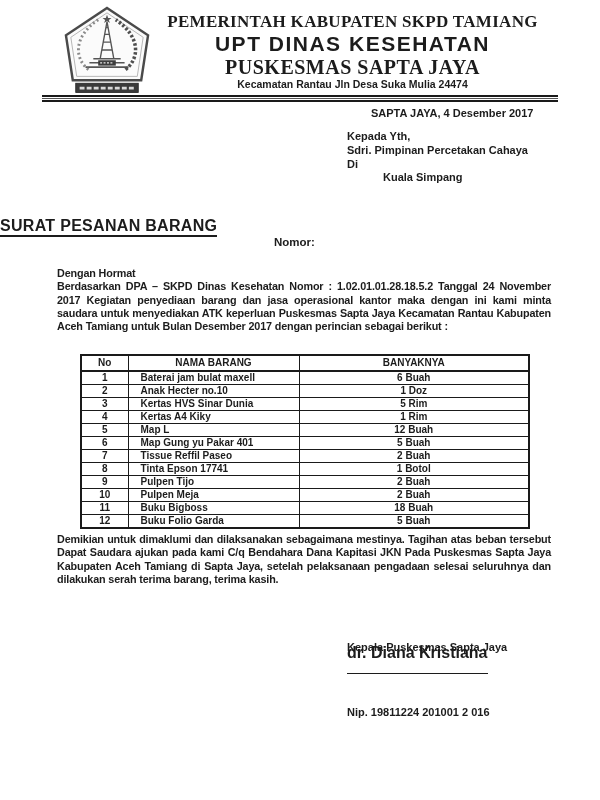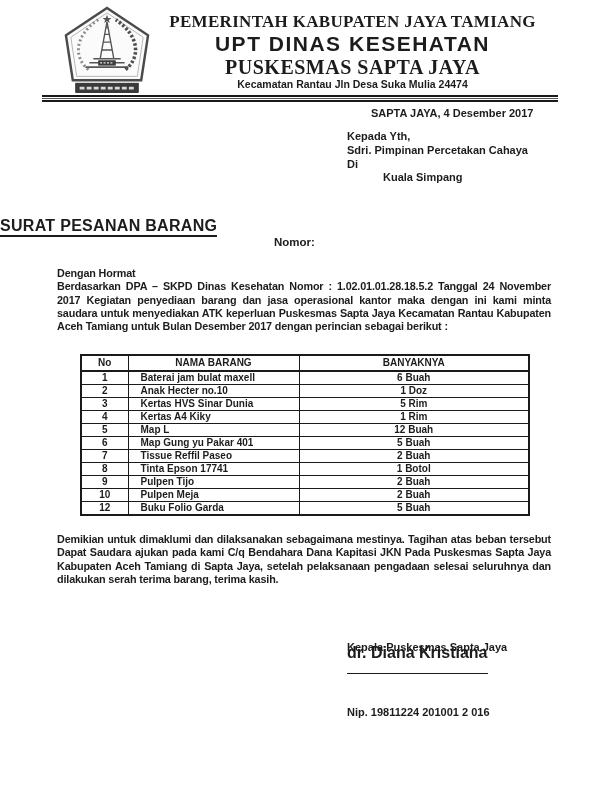--- a/index.html
+++ b/index.html
@@ -63,21 +63,21 @@
       <path d="M37,54 L44,16 L51,54 M39,45 L49,45 M40,37 L48,37 M41.5,29 L46.5,29 M42.5,22 L45.5,22" fill="none" stroke="#555" stroke-width="1.4"></path>
       <path d="M30,54 L58,54 M26,58 L62,58 M22,62.5 L66,62.5" fill="none" stroke="#555" stroke-width="1.6"></path>
       <rect x="35" y="55.5" width="18" height="5.5" fill="#3c3c3c"></rect>
       <line x1="37" y1="58.2" x2="51" y2="58.2" stroke="#e8e8e8" stroke-width="1.4" stroke-dasharray="2 1.5"></line>
       <path d="M25,65 C10,53 10,31 35,14" fill="none" stroke="#8a8a8a" stroke-width="3" stroke-dasharray="2 2.6"></path>
       <path d="M63,65 C78,53 78,31 53,14" fill="none" stroke="#4f4f4f" stroke-width="3.6" stroke-dasharray="2.6 2"></path>
       <rect x="12" y="79" width="64" height="9.5" fill="#3a3a3a" stroke="#222" stroke-width="0.8"></rect>
       <line x1="16" y1="84" x2="72" y2="84" stroke="#d8d8d8" stroke-width="2.6" stroke-dasharray="5 2.2"></line>
     </svg>
     <div class="head-text">
-      <div class="h1">PEMERINTAH KABUPATEN JAYA TAMIANG</div>
+      <div class="h1">PEMERINTAH KABUPATEN SKPD TAMIANG</div>
       <div class="h2">UPT DINAS KESEHATAN</div>
       <div class="h3">PUSKESMAS SAPTA JAYA</div>
       <div class="h4">Kecamatan Rantau Jln Desa Suka Mulia 24474</div>
     </div>
   </div>
   <div class="rule"></div>
 
   <div class="date">SAPTA JAYA, 4 Desember 2017</div>
   <div class="addressee">
     <div>Kepada Yth,</div>
@@ -154,20 +154,25 @@
           <td class="col-no">9</td>
           <td class="col-name">Pulpen Tijo</td>
           <td class="col-qty">2 Buah</td>
         </tr>
         <tr>
           <td class="col-no">10</td>
           <td class="col-name">Pulpen Meja</td>
           <td class="col-qty">2 Buah</td>
         </tr>
         <tr>
+          <td class="col-no">11</td>
+          <td class="col-name">Buku Bigboss</td>
+          <td class="col-qty">18 Buah</td>
+        </tr>
+        <tr>
           <td class="col-no">12</td>
           <td class="col-name">Buku Folio Garda</td>
           <td class="col-qty">5 Buah</td>
         </tr>
       </tbody>
   </table>
 
   <div class="closing just">Demikian untuk dimaklumi dan dilaksanakan sebagaimana mestinya. Tagihan atas beban tersebut Dapat Saudara ajukan pada kami C/q Bendahara Dana Kapitasi JKN Pada Puskesmas Sapta Jaya Kabupaten Aceh Tamiang di Sapta Jaya, setelah pelaksanaan pengadaan selesai seluruhnya dan dilakukan serah terima barang, terima kasih.</div>
 
   <div class="sig-title">Kepala Puskesmas Sapta Jaya</div>

